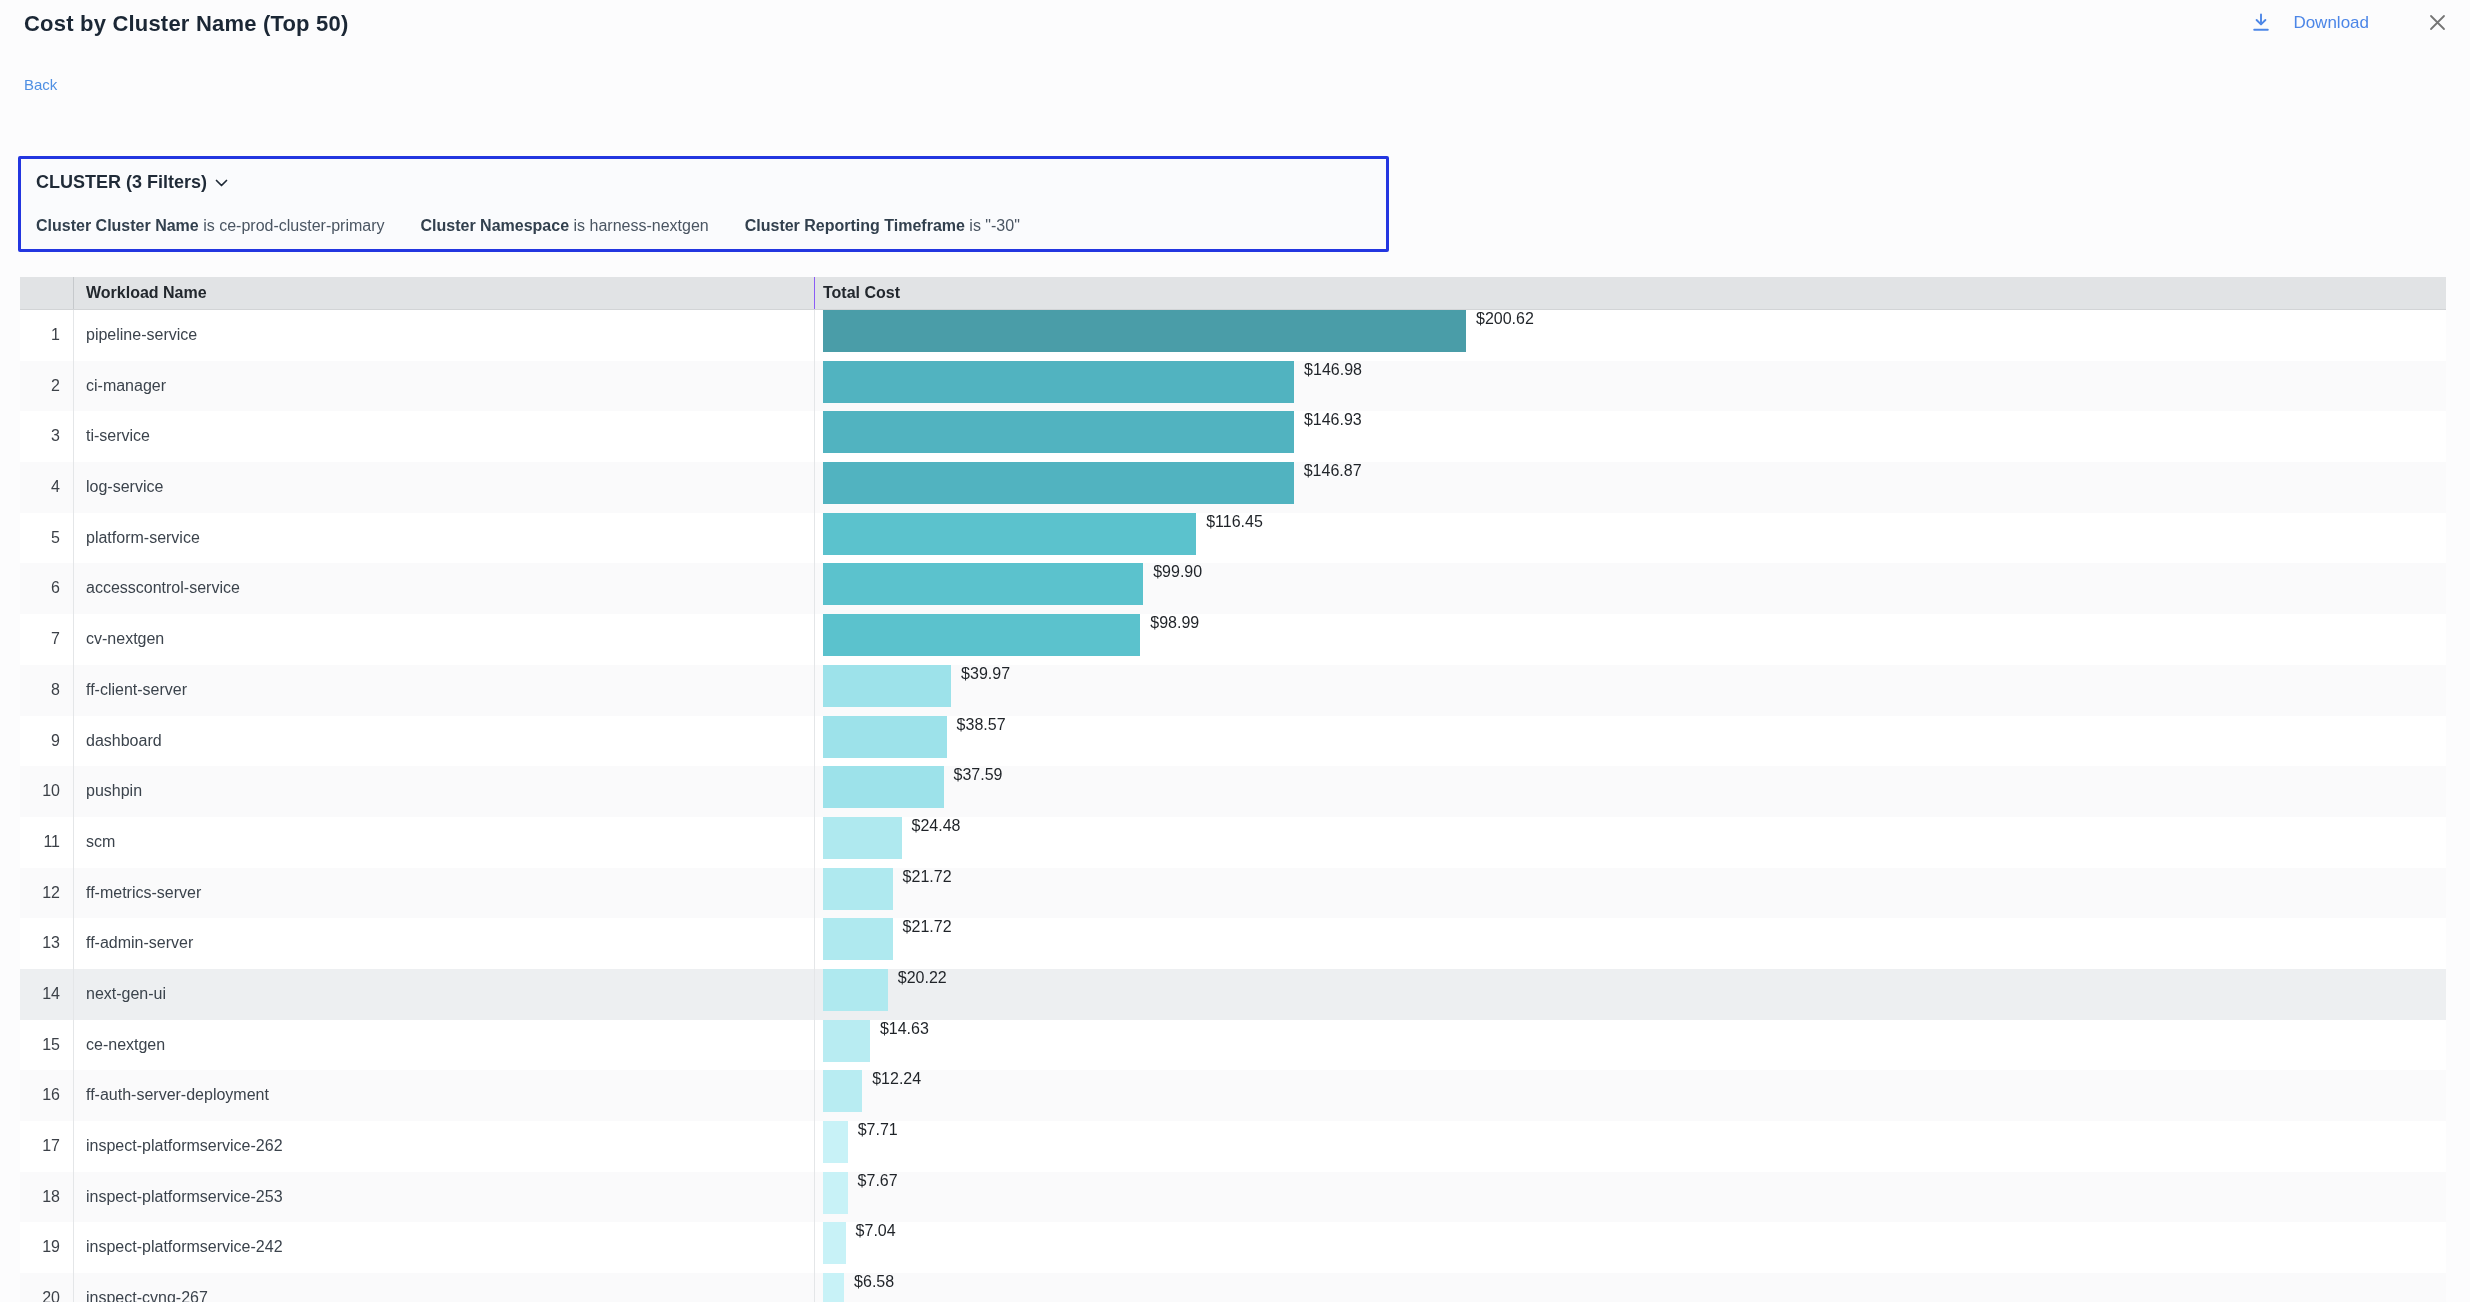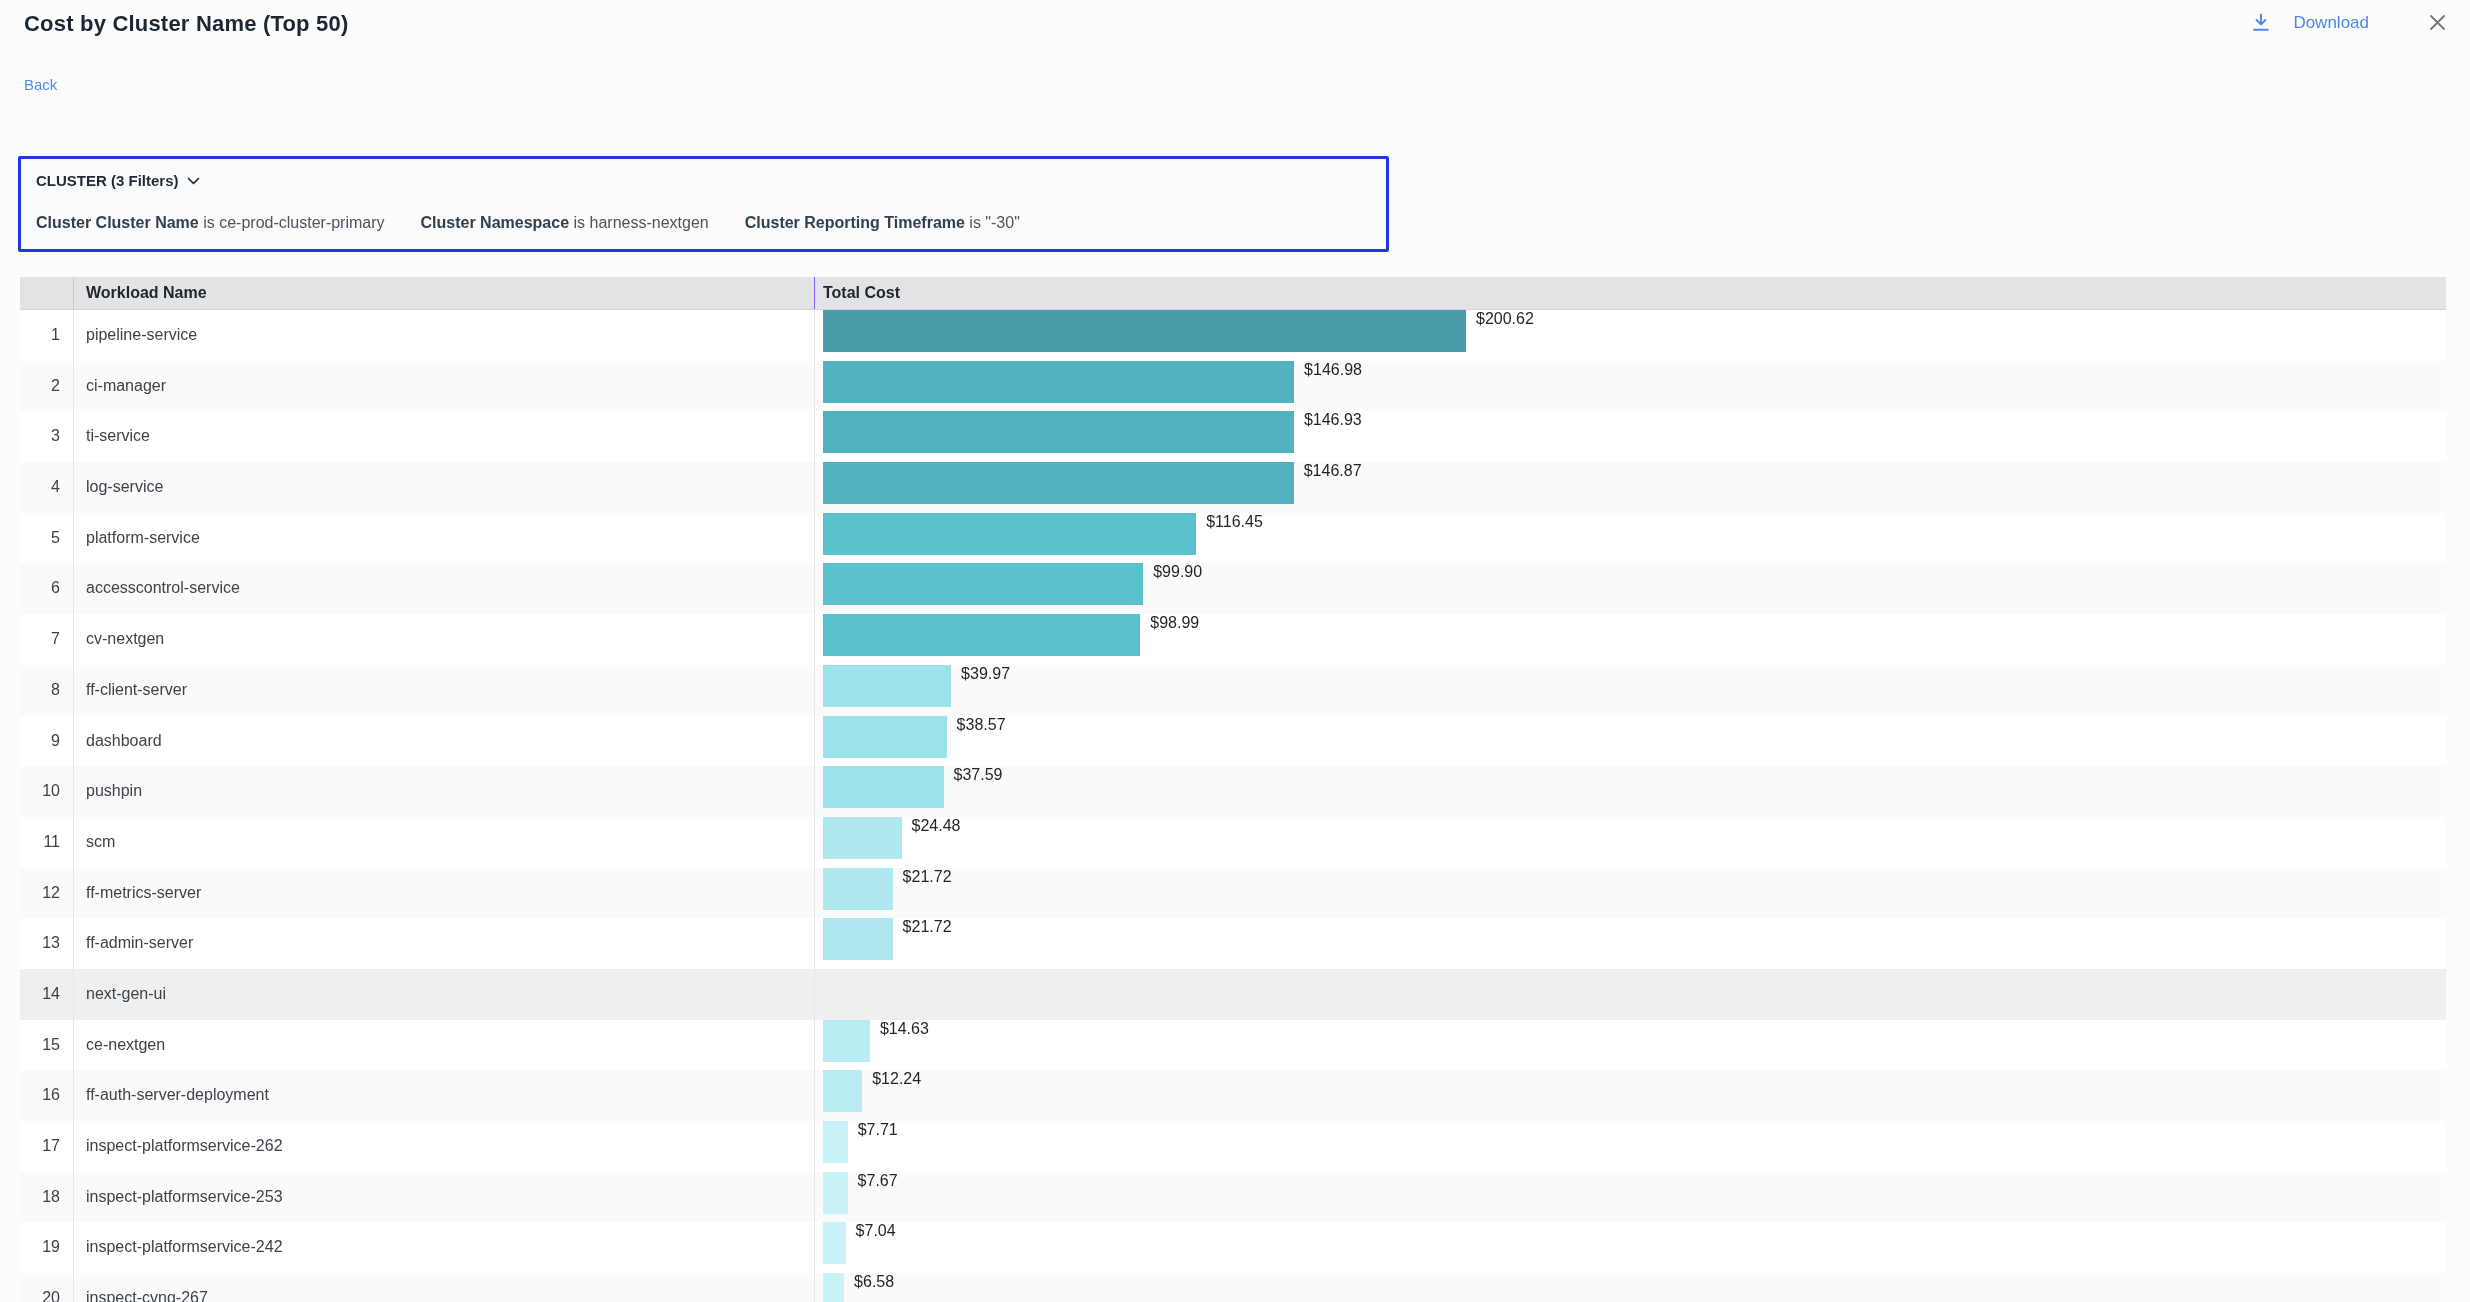--- a/index.html
+++ b/index.html
@@ -29,21 +29,21 @@
   }
   .filter-panel {
     position:absolute; left:18px; top:156px;
     width:1371px; height:96px;
     border:3px solid #2336e0; border-radius:2px;
     background:#fafbfd;
     padding:13px 15px;
   }
   .filter-toggle {
     display:inline-flex; align-items:center; gap:8px;
-    font-size:15px; font-weight:700; color:#1f2a37; cursor:pointer;
+    font-size:18px; font-weight:700; color:#1f2a37; cursor:pointer;
   }
   .filter-items {
     display:flex; gap:36px; margin-top:24px;
     font-size:16px; color:#4a5562; white-space:nowrap;
   }
   .filter-chip { cursor:pointer; }
   .f-field { font-weight:700; color:#32404e; }
   .data-table {
     position:absolute; left:20px; top:277px; width:2426px;
   }
@@ -225,20 +225,24 @@
         <div class="cell-num">13</div>
         <div class="cell-name">ff-admin-server</div>
         <div class="cell-cost">
           <div class="bar" style="width: 69.6px; background: rgb(175, 233, 239);"></div>
           <span class="cost-label">$21.72</span>
         </div>
       </div>
       <div class="trow highlight">
         <div class="cell-num">14</div>
         <div class="cell-name">next-gen-ui</div>
+        <div class="cell-cost">
+          <div class="bar" style="width: 64.8px; background: rgb(175, 233, 239);"></div>
+          <span class="cost-label">$20.22</span>
+        </div>
       </div>
       <div class="trow">
         <div class="cell-num">15</div>
         <div class="cell-name">ce-nextgen</div>
         <div class="cell-cost">
           <div class="bar" style="width: 46.9px; background: rgb(184, 236, 242);"></div>
           <span class="cost-label">$14.63</span>
         </div>
       </div>
       <div class="trow">

